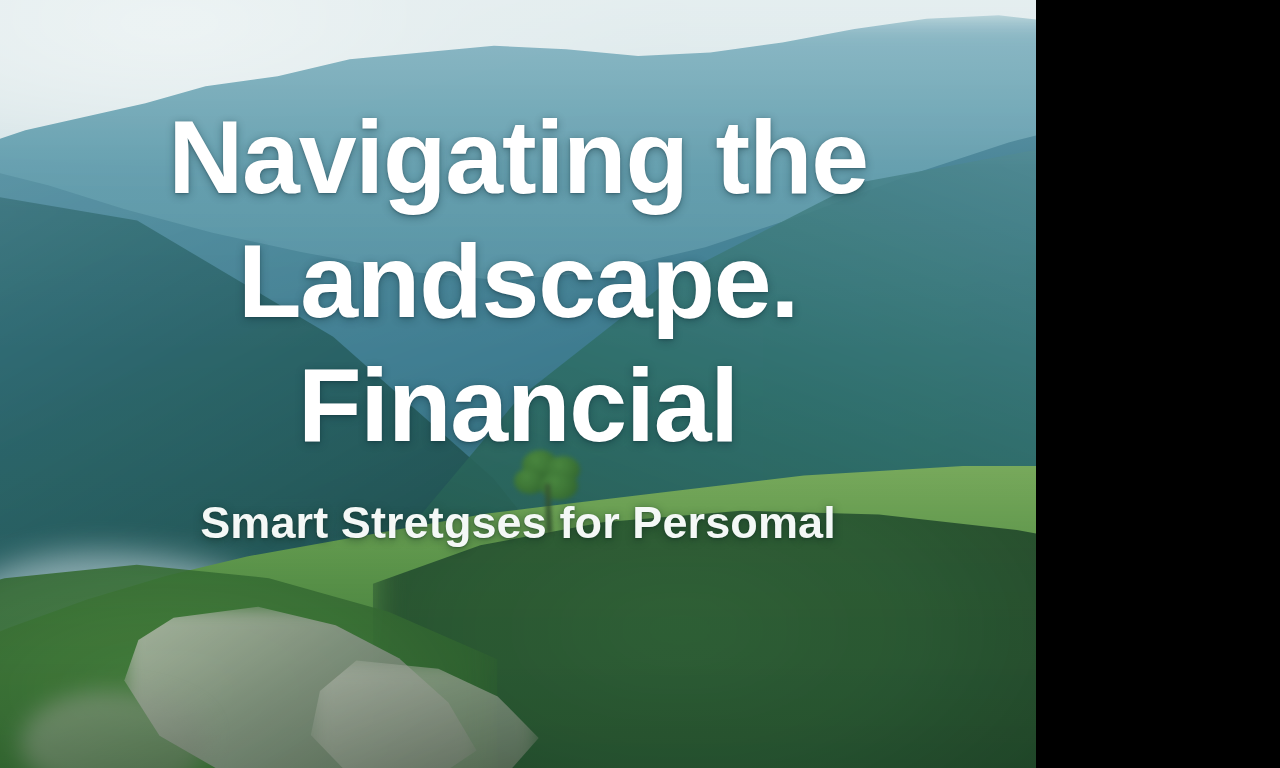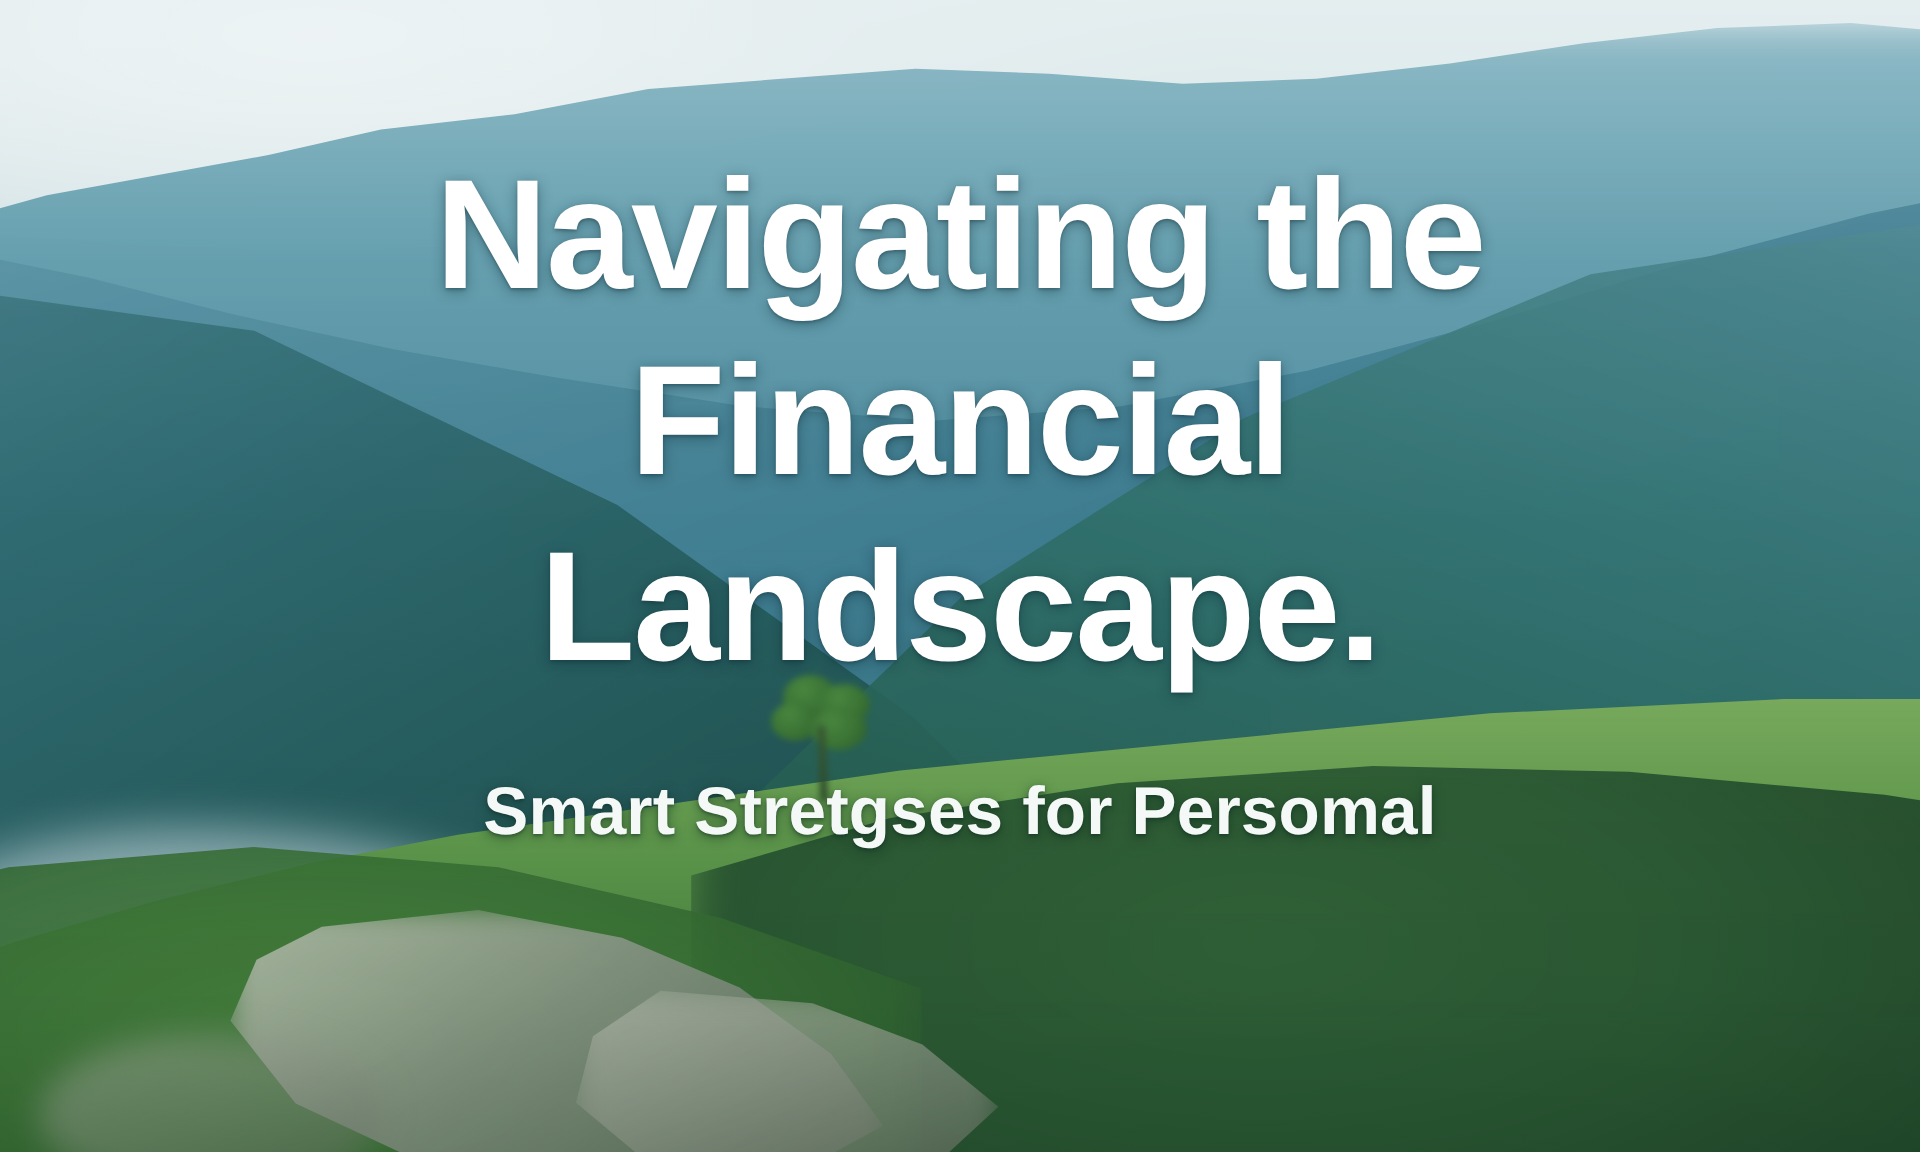--- a/index.html
+++ b/index.html
@@ -2,21 +2,21 @@
 <html><head>
 <meta charset="utf-8">
 <style>
   html, body {
     margin: 0;
     padding: 0;
     background: #000;
   }
   #poster {
     position: relative;
-    width: 1280px;
+    width: 1036px;
     height: 768px;
     overflow: hidden;
     font-family: "Liberation Sans", sans-serif;
     background: #4e8ea0;
   }
 
   
   .bg-layer {
     position: absolute;
     inset: 0;
@@ -225,21 +225,21 @@
     line-height: 1.19;
     letter-spacing: -1.2px;
     text-shadow:
       0 2px 9px rgba(12,42,52,0.42),
       0 1px 2px rgba(12,42,52,0.30);
     max-width: 1030px;
   }
   .headline .ln { display: block; }
 
   .subhead {
-    margin: 44px 0 0 0;
+    margin: 26px 0 0 0;
     text-align: center;
     color: #f4f8f6;
     font-weight: 700;
     font-size: 45px;
     line-height: 1.32;
     letter-spacing: 0.1px;
     text-shadow:
       0 2px 8px rgba(12,40,30,0.50),
       0 1px 2px rgba(12,40,30,0.36);
     max-width: 960px;
@@ -273,22 +273,22 @@
       <div class="trunk"></div>
     </div>
 
     <div class="haze"></div>
   </div>
 
   <div class="text-wrap">
 
     <h1 class="headline">
       <span class="ln">Navigating the</span>
+      <span class="ln">Landscape.</span>
       <span class="ln">Financial</span>
-      <span class="ln">Landscape.</span>
     </h1>
 
     <p class="subhead">
       <span class="ln">Smart Stretgses for Persomal</span>
     </p>
 
   </div>
 </div>
 
 </body></html>

